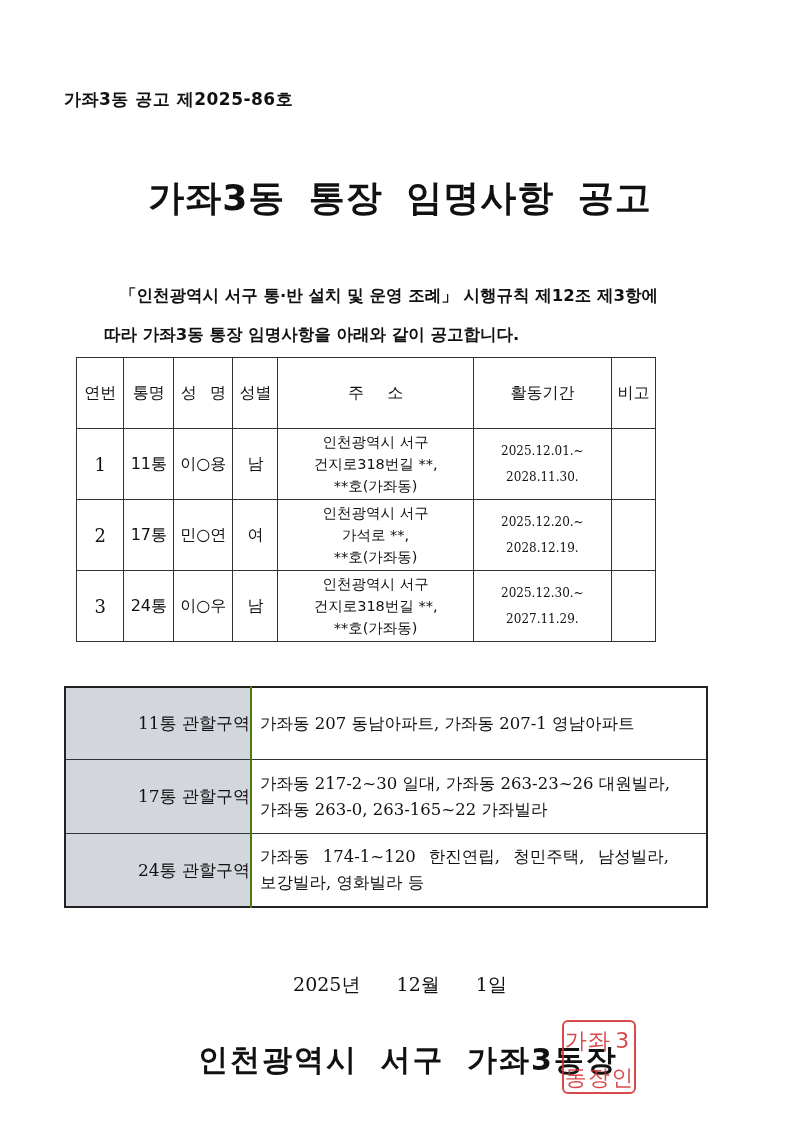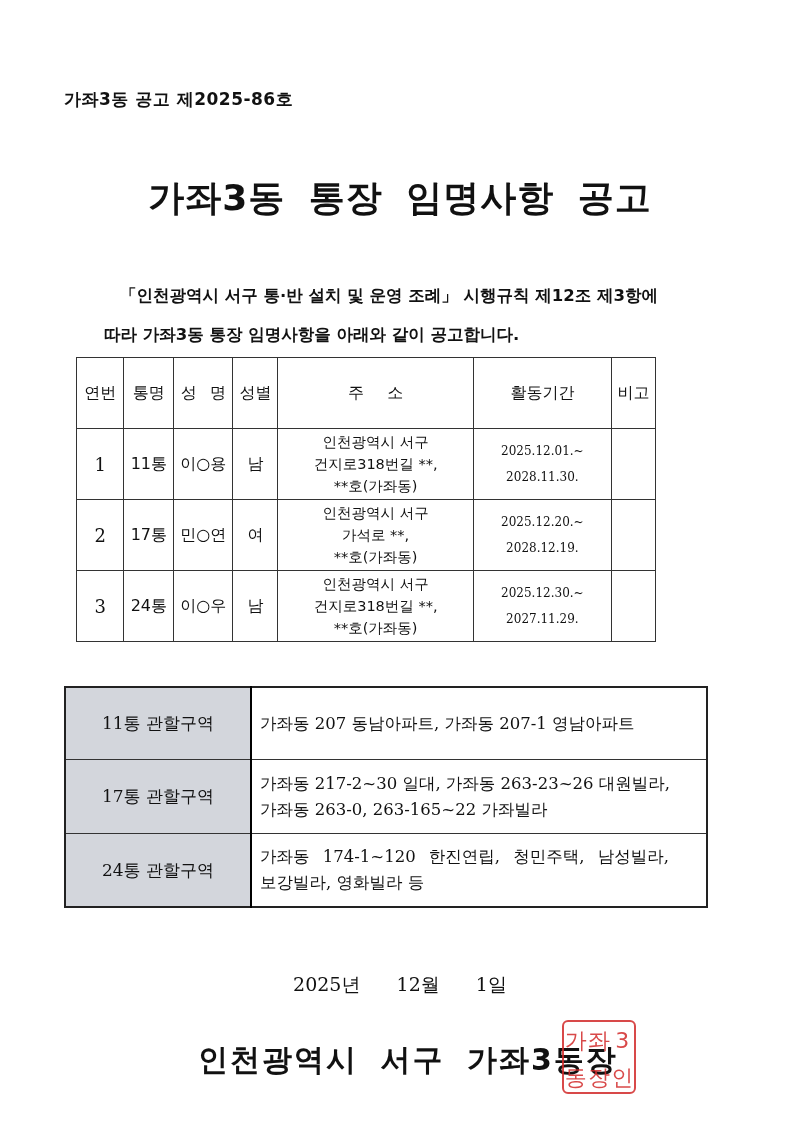--- a/index.html
+++ b/index.html
@@ -42,21 +42,21 @@
     .roster td.period { font-size: 12px; line-height: 26px; }
     .roster td.name, .roster td.gender, .roster td.tong {
       font-family: "DejaVu Sans", "Liberation Sans", sans-serif; font-size: 16px;
     }
     .roster td.seq { font-size: 18px; }
 
     .areas { left: 64px; top: 686px; width: 644px; border: 2px solid #222; }
     .areas td { height: 71px; }
     .areas td.label {
       background: #d3d6dc; width: 184px;
-      font-size: 17px; border-right: 2px solid #000000;
+      font-size: 17px; border-right: 2px solid #4d7c0f; text-align: right;
     }
     .areas td.desc {
       text-align: left; padding-left: 8px; font-size: 16.5px; line-height: 26px;
     }
 
     .date {
       position: absolute; left: 0; width: 800px; top: 972px; text-align: center;
       font-size: 19px; word-spacing: 12px;
     }
     .signer {

